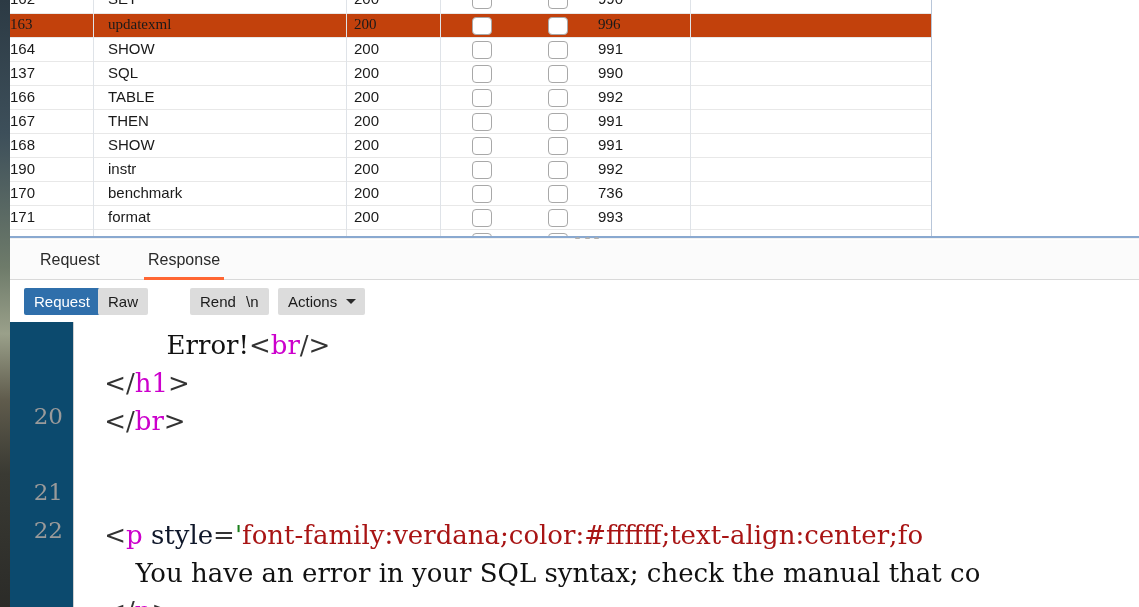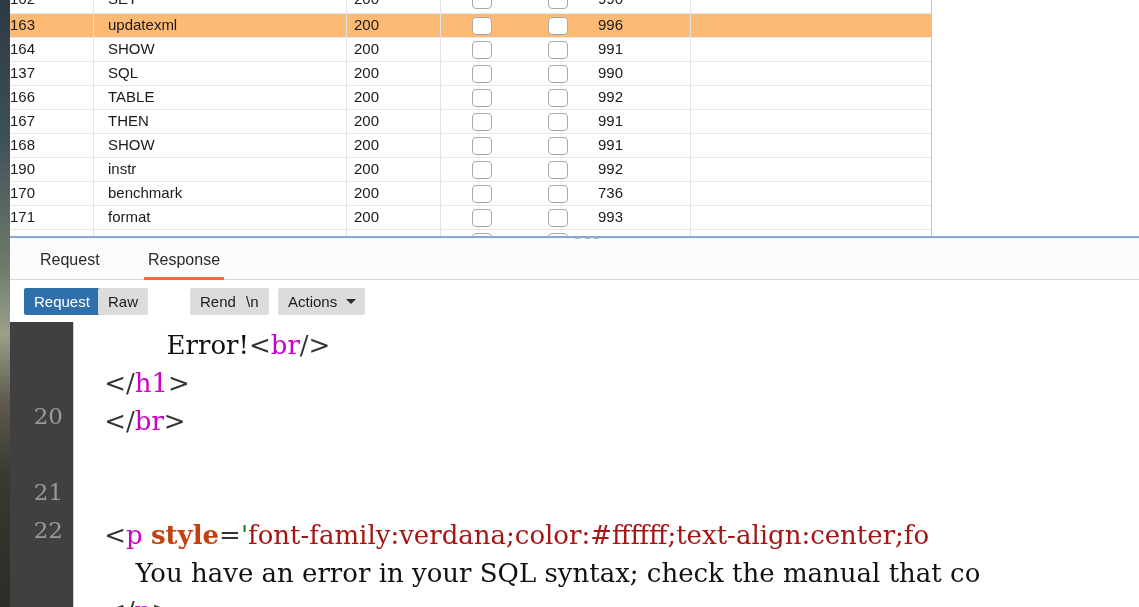--- a/index.html
+++ b/index.html
@@ -109,36 +109,36 @@
     border-left:5px solid transparent; border-right:5px solid transparent;
     border-top:5px solid #2a2a2a;
   }
 
   .editor{
     position:absolute; left:10px; top:322px; width:1129px; height:285px;
     background:#ffffff; overflow:hidden;
   }
   .gutter{
     position:absolute; left:0; top:0; width:64px; height:285px;
-    background:#404040; border-right:1px solid #d0d0d0;
+    background:#0c4a6e; border-right:1px solid #d0d0d0;
   }
   .ln{
     position:absolute; right:10px; font-family:"DejaVu Serif", serif;
     font-size:23px; color:#9a9a9a;
   }
   .code{
     position:absolute; left:63px; top:0; width:1066px; height:285px;
     font-family:"DejaVu Serif", serif;
     font-size:26px; line-height:38px;
     white-space:pre; color:#111111;
   }
   .cline{ position:absolute; left:0; white-space:pre; }
   .tag    { color:#cc00cc; }
   .brk    { color:#333333; }
-  .attr   { color:#c2410c;font-weight:bold; }
+  .attr   { color:#0f172a; }
   .quote  { color:#1a7f1a; }
   .val    { color:#a81414; }
   .txt    { color:#111111; }
 </style>
 </head>
 <body>
 
 <div id="app">
 
   <div class="desktop-strip"></div>
@@ -150,21 +150,21 @@
           <div class="c-pay">SET</div>
           <div class="c-status">200</div>
           <div class="c-len">990</div>
           <div class="vline v1"></div>
           <div class="vline v2"></div>
           <div class="vline v3"></div>
           <div class="vline v4"></div>
           <div class="cb cb1"></div>
           <div class="cb cb2"></div>
         </div>
-        <div class="row hl" style="background: #fdba74;">
+        <div class="row hl" style="background: #c2410c; font-family: Liberation Serif, serif;">
           <div class="c-idx">163</div>
           <div class="c-pay">updatexml</div>
           <div class="c-status">200</div>
           <div class="c-len">996</div>
           <div class="vline v1"></div>
           <div class="vline v2"></div>
           <div class="vline v3"></div>
           <div class="vline v4"></div>
           <div class="cb cb1"></div>
           <div class="cb cb2"></div>

